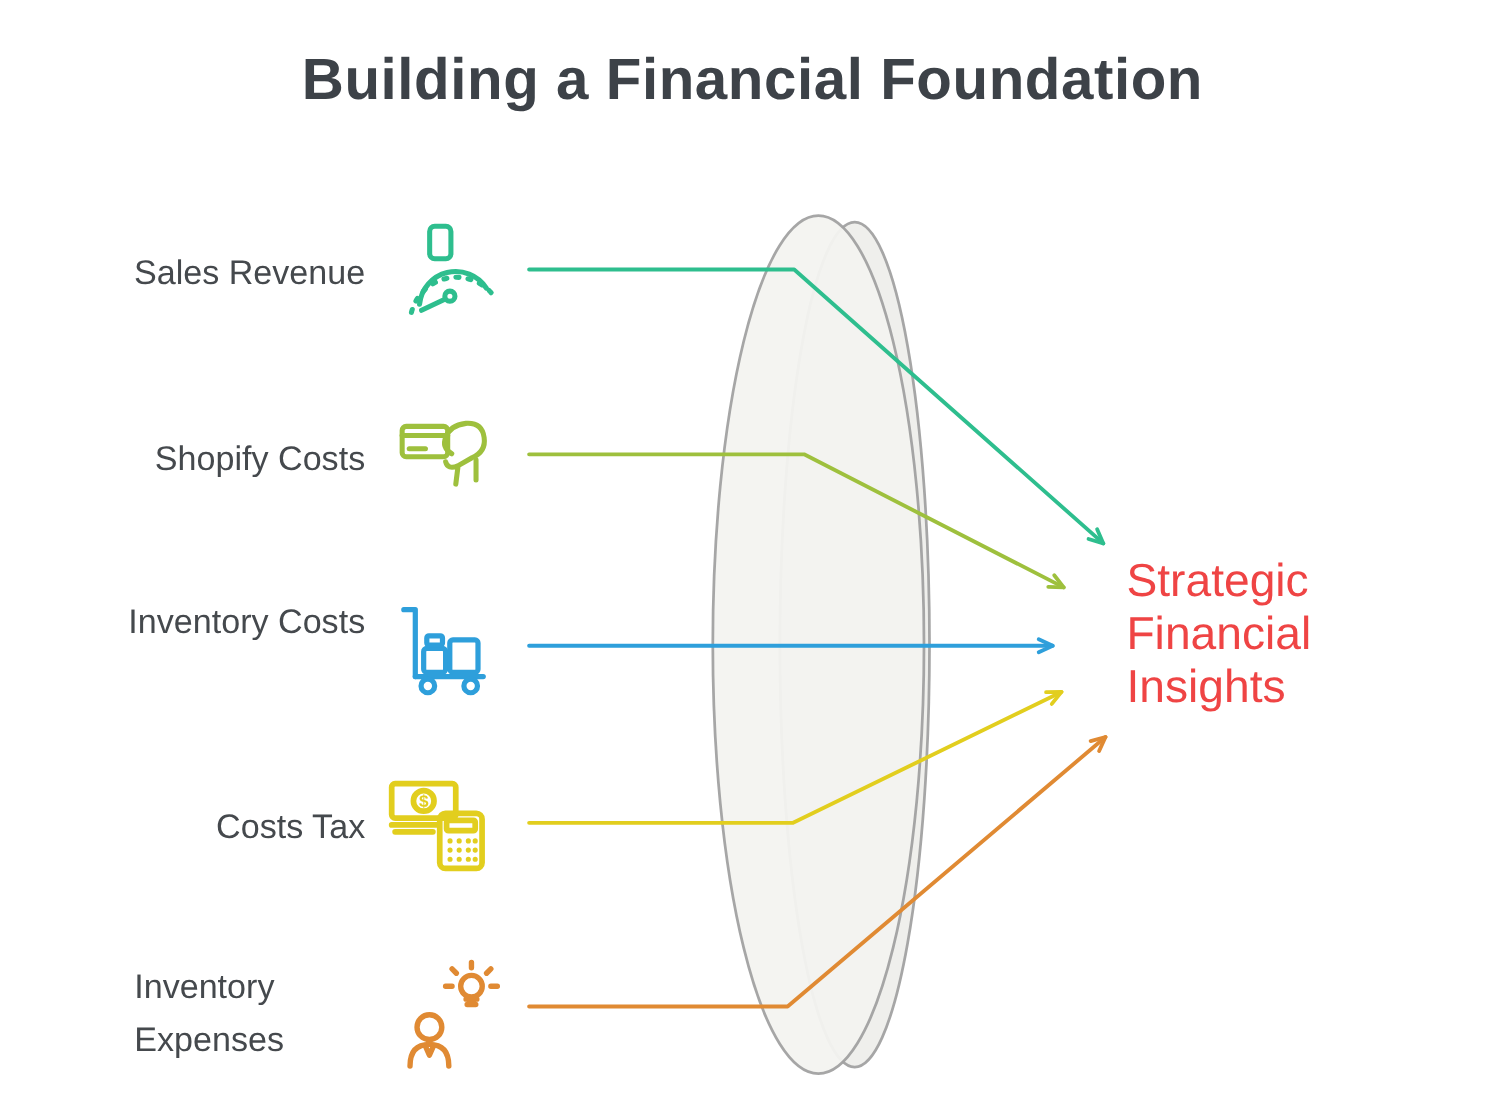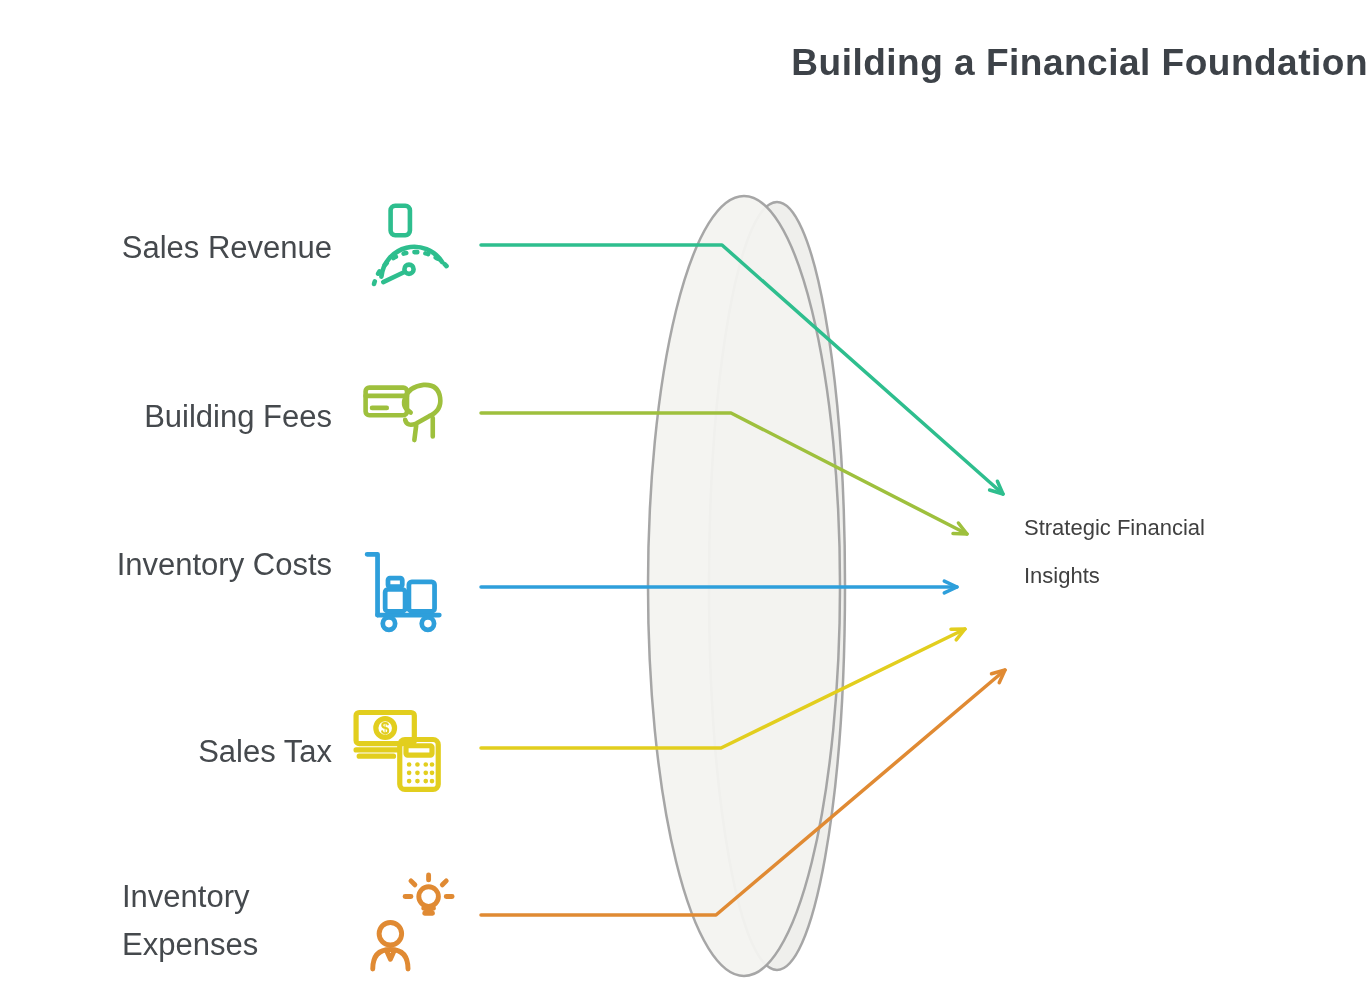--- a/index.html
+++ b/index.html
@@ -1,28 +1,28 @@
 <!DOCTYPE html>
 <html><head>
 <meta charset="utf-8">
 <style>
   html,body { margin:0; padding:0; background:#ffffff; font-family:"Liberation Sans", sans-serif; }
   .canvas { position:relative; width:1368px; height:996px; background:#ffffff; overflow:hidden; }
   .scene { position:absolute; left:0; top:0; z-index:1; }
-  .title { position:absolute; top:42px; left:0; width:100%; text-align:right;
-           font-size:37px; font-weight:bold; color:#3d4248; letter-spacing:.5px; z-index:2; }
+  .title { position:absolute; top:42px; left:0; width:100%; text-align:center;
+           font-size:53px; font-weight:bold; color:#3d4248; letter-spacing:.5px; z-index:2; }
   .input-label { position:absolute; right:1036px; text-align:left; font-size:31px;
                  color:#45494d; line-height:40px; white-space:nowrap; z-index:2; }
   .label-1 { top:228px; }
   .label-2 { top:397px; }
   .label-3 { top:545px;margin-left:36px; }
   .label-4 { top:732px; }
   .label-5 { top:873px; white-space:normal; width:210px; line-height:48px; }
   .output-label { position:absolute; left:1024px; top:504px; width:190px;
-                  font-size:22px; color:#404040; line-height:48px; z-index:2; }
+                  font-size:42px; color:#ef4444; line-height:48px; z-index:2; }
   .icon { position:absolute; z-index:2; }
   #icon1 { left:363px; top:198px; width:92px;  height:102px; }
   #icon2 { left:356px; top:372px; width:102px; height:92px;  }
   #icon3 { left:353px; top:540px; width:108px; height:95px;  }
   #icon4 { left:350px; top:700px; width:112px; height:104px; }
   #icon5 { left:360px; top:868px; width:98px;  height:110px; }
   .stroke-icon { fill:none; stroke-width:5; stroke-linecap:round; stroke-linejoin:round; }
   .arrow { fill:none; stroke-width:3.5; stroke-linecap:round; stroke-linejoin:round; }
 </style>
 </head>
@@ -59,23 +59,23 @@
 
     <g class="arrow" stroke="#E08A33">
       <polyline points="481,915 716,915 1005,670"></polyline>
       <polyline points="999.2,682.7 1005,670 991.5,673.7"></polyline>
     </g>
   </svg>
 
   <div class="title">Building a Financial Foundation</div>
 
   <div class="input-label label-1">Sales Revenue</div>
-  <div class="input-label label-2">Building Fees</div>
+  <div class="input-label label-2">Shopify Costs</div>
   <div class="input-label label-3">Inventory Costs</div>
-  <div class="input-label label-4">Sales Tax</div>
+  <div class="input-label label-4">Costs Tax</div>
   <div class="input-label label-5">Inventory Expenses</div>
 
   <svg id="icon1" class="icon" viewBox="0 0 100 100">
     <g class="stroke-icon" stroke="#2EBE8E">
       <rect x="30" y="3" width="21" height="32" rx="5"></rect>
       <path d="M20,80 A36,36 0 0 1 86,64"></path>
       <path d="M12,88 A46,46 0 0 1 92,70" stroke-dasharray="3 9"></path>
       <circle cx="50" cy="72" r="5"></circle>
       <path d="M45,75 L22,86"></path>
     </g>

